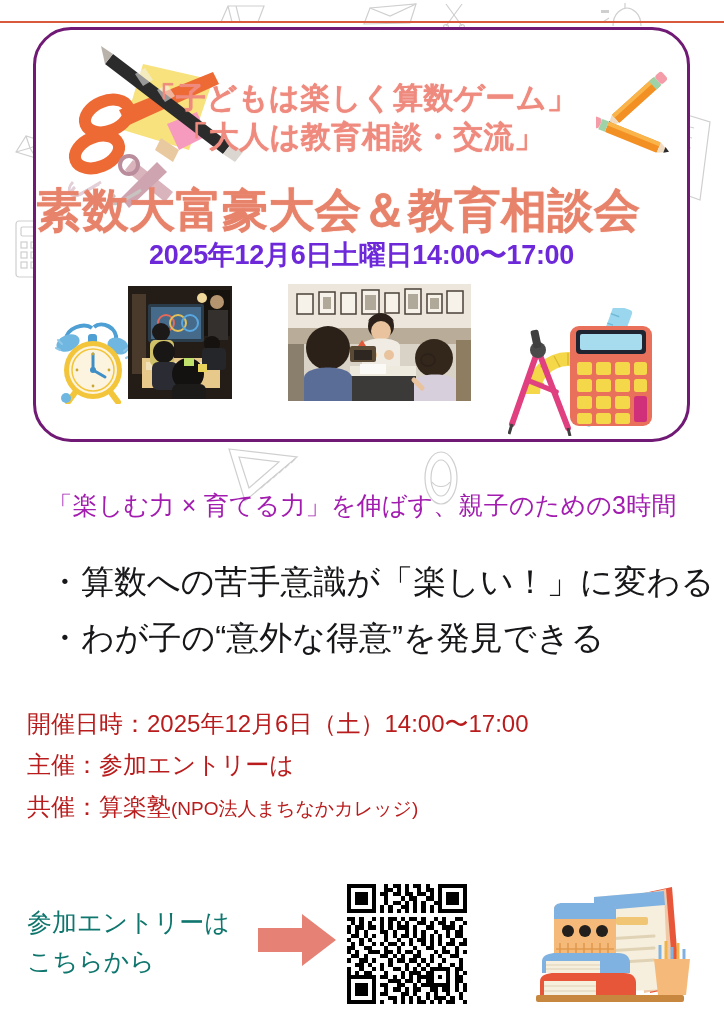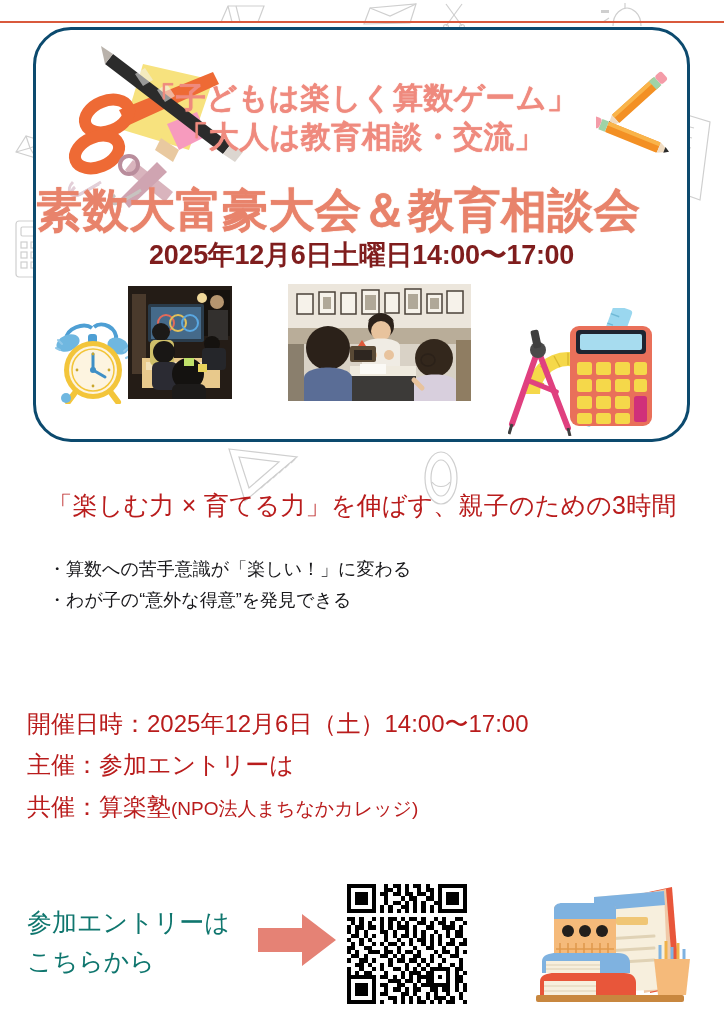--- a/index.html
+++ b/index.html
@@ -29,21 +29,21 @@
     left: 0; top: 21px; width: 724px; height: 2px;
     background: #d9593c;
     z-index: 1;
   }
 
   
   .hero-card {
     position: absolute;
     left: 33px; top: 27px;
     width: 657px; height: 415px;
-    border: 3px solid #0c4a6e;
+    border: 3px solid #701a75;
     border-radius: 38px;
     background: #ffffff;
     z-index: 2;
   }
 
   .hero-sub {
     position: absolute;
     left: 0; right: 0; top: 48px;
     text-align: center;
     color: #ef8a7e;
@@ -63,21 +63,21 @@
     font-weight: 700;
     font-size: 46px;
     letter-spacing: 0.5px;
     text-shadow: 0 0 1px #e8836b;
   }
 
   .hero-date {
     position: absolute;
     left: 0; right: 0; top: 207px;
     text-align: center;
-    color: #7f1d1d;
+    color: #6d28d9;
     font-weight: 700;
     font-size: 27px;
     letter-spacing: -0.3px;
   }
 
   
   .photo {
     position: absolute;
     overflow: hidden;
     background: #2a2018;
@@ -90,31 +90,31 @@
   #art-clock       { left: 14px;  top: 288px; width: 86px;  height: 86px; }
   #art-calc        { left: 472px; top: 278px; width: 158px; height: 128px; }
   #art-stationery  { left: 25px;  top: 2px;   width: 200px; height: 215px; }
   #art-pencils     { left: 560px; top: 33px;  width: 90px;  height: 110px; }
 
   
   .lead {
     position: absolute;
     left: 0; right: 0; top: 489px;
     text-align: center;
-    color: #b91c1c;
+    color: #a21caf;
     font-size: 25px;
     letter-spacing: 0.2px;
     z-index: 3;
   }
 
   .bullets {
     position: absolute;
     left: 48px; top: 554px;
     color: #17171a;
-    font-size: 18px;
+    font-size: 33px;
     line-height: 1.70;
     z-index: 3;
     list-style: none;
   }
 
   .details {
     position: absolute;
     left: 27px; top: 703px;
     color: #b91c1c;
     font-size: 24px;

